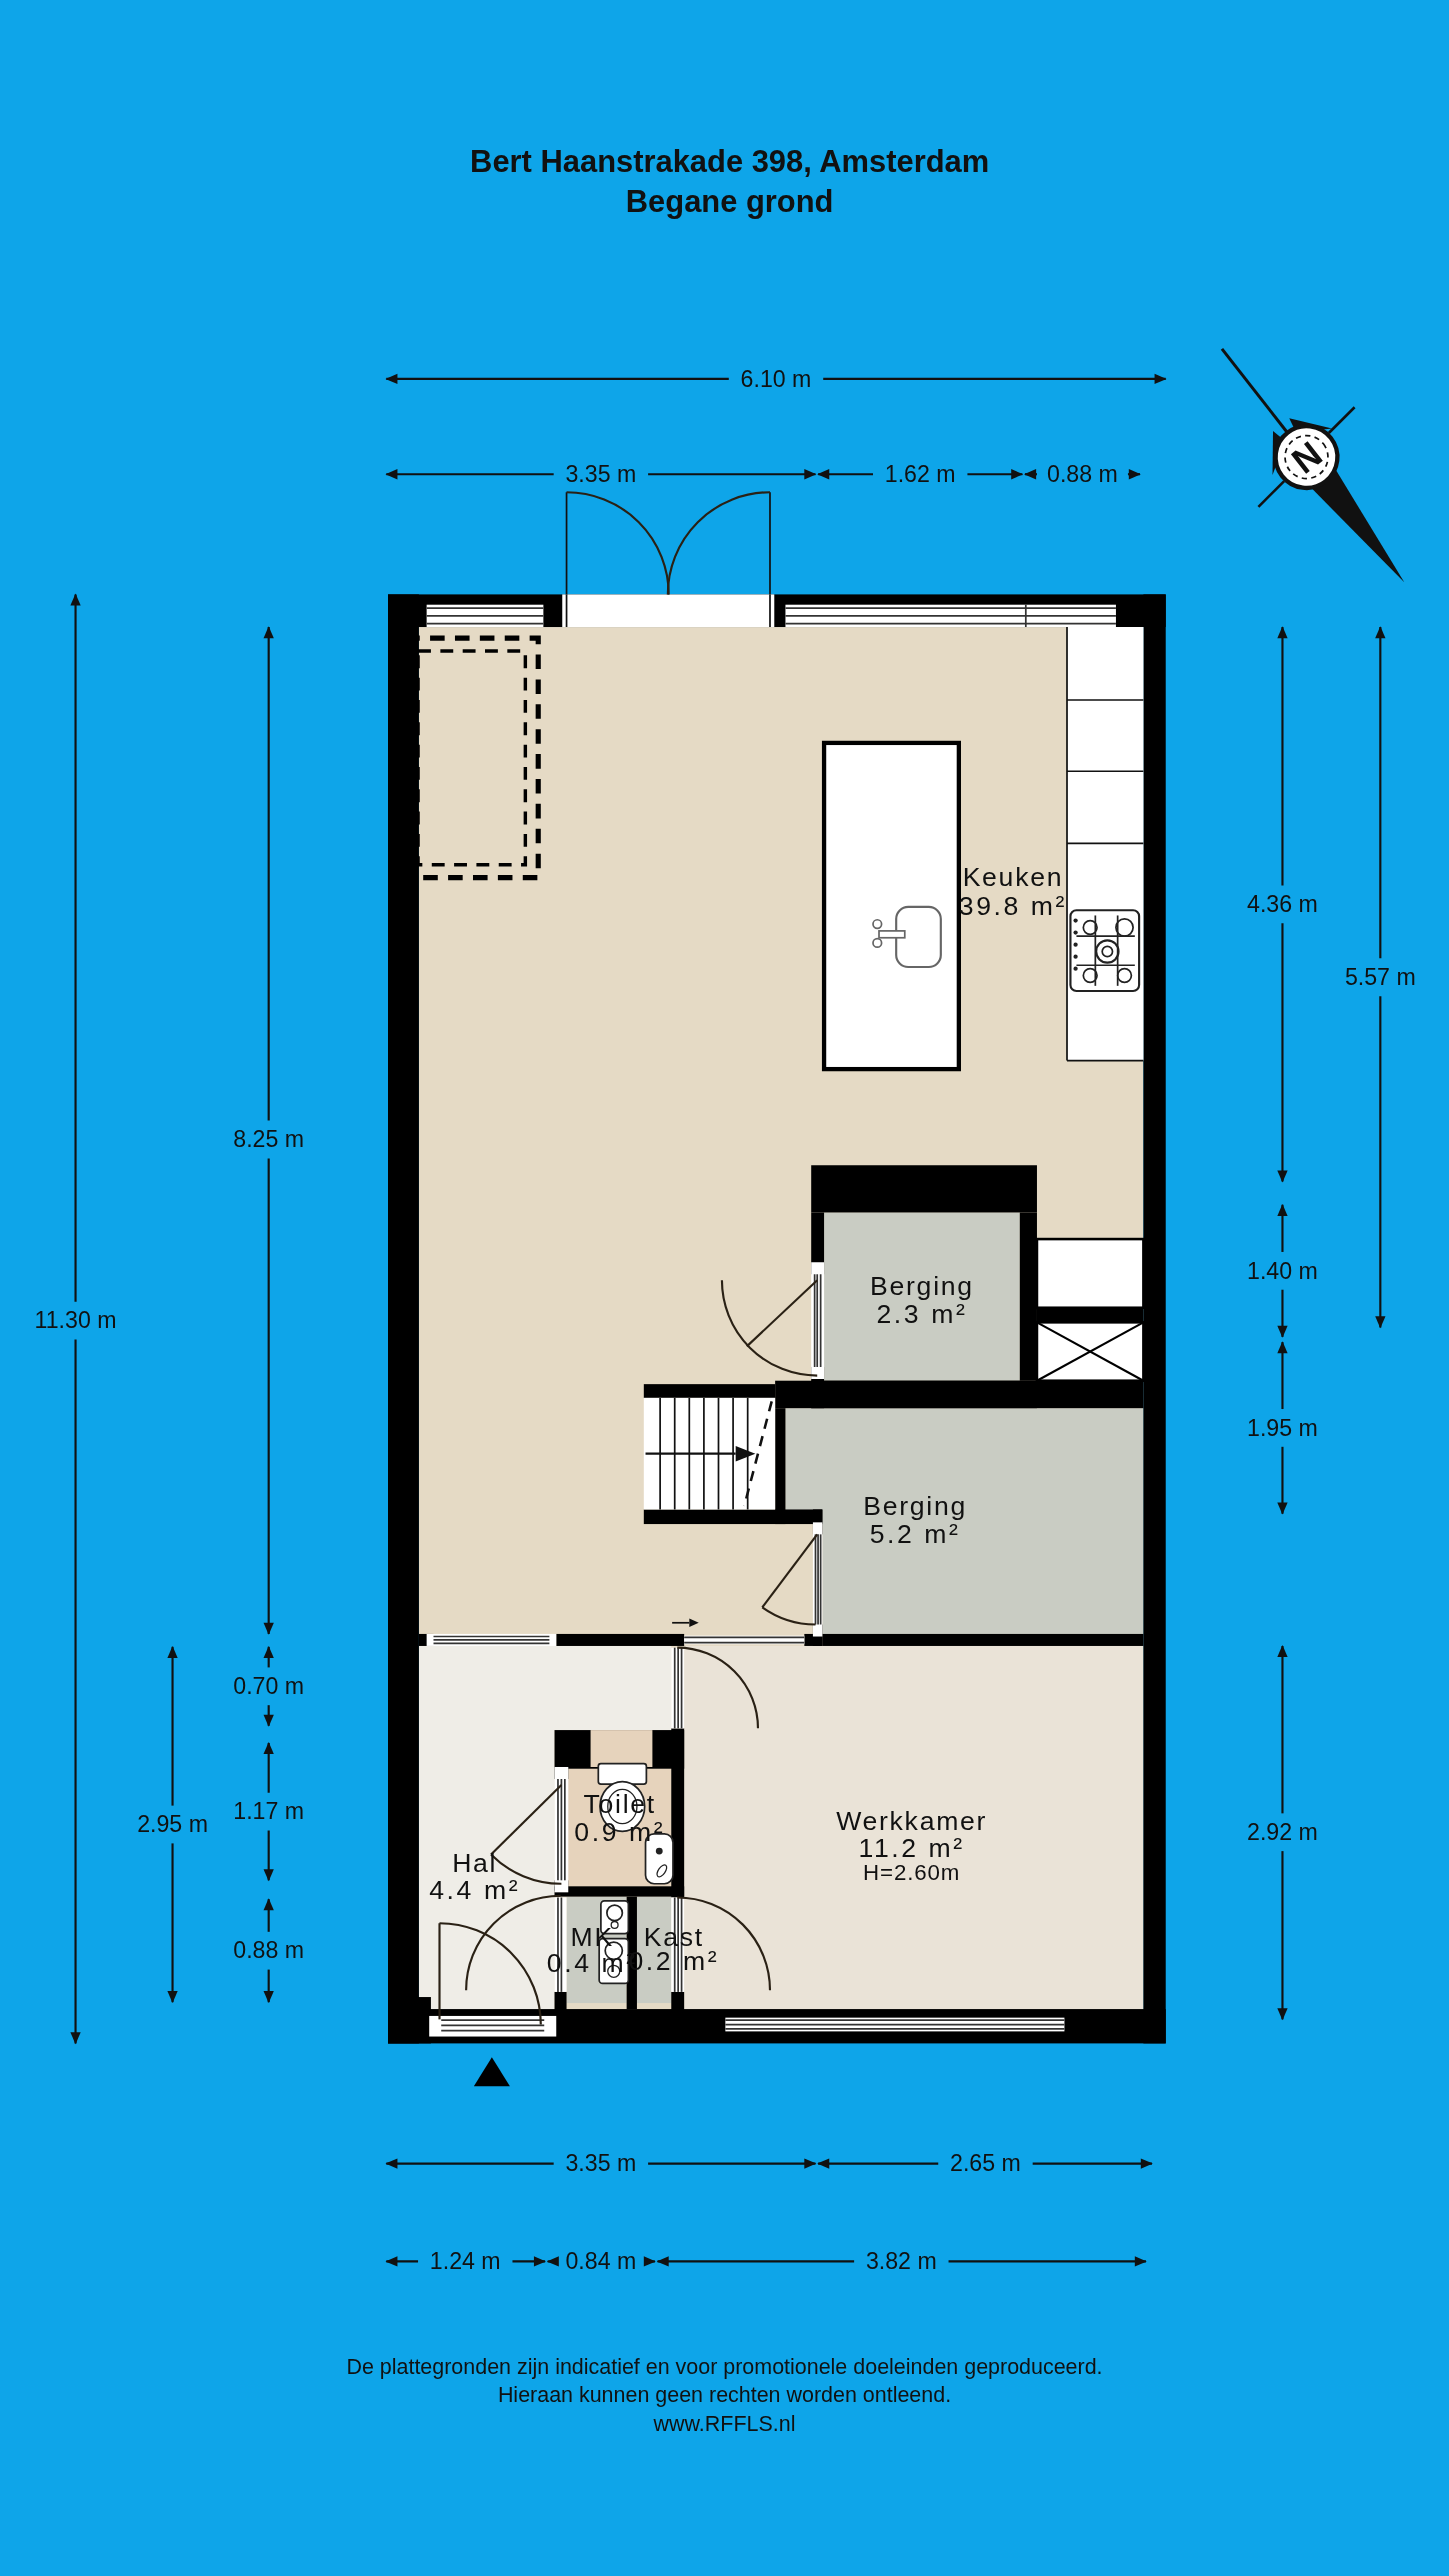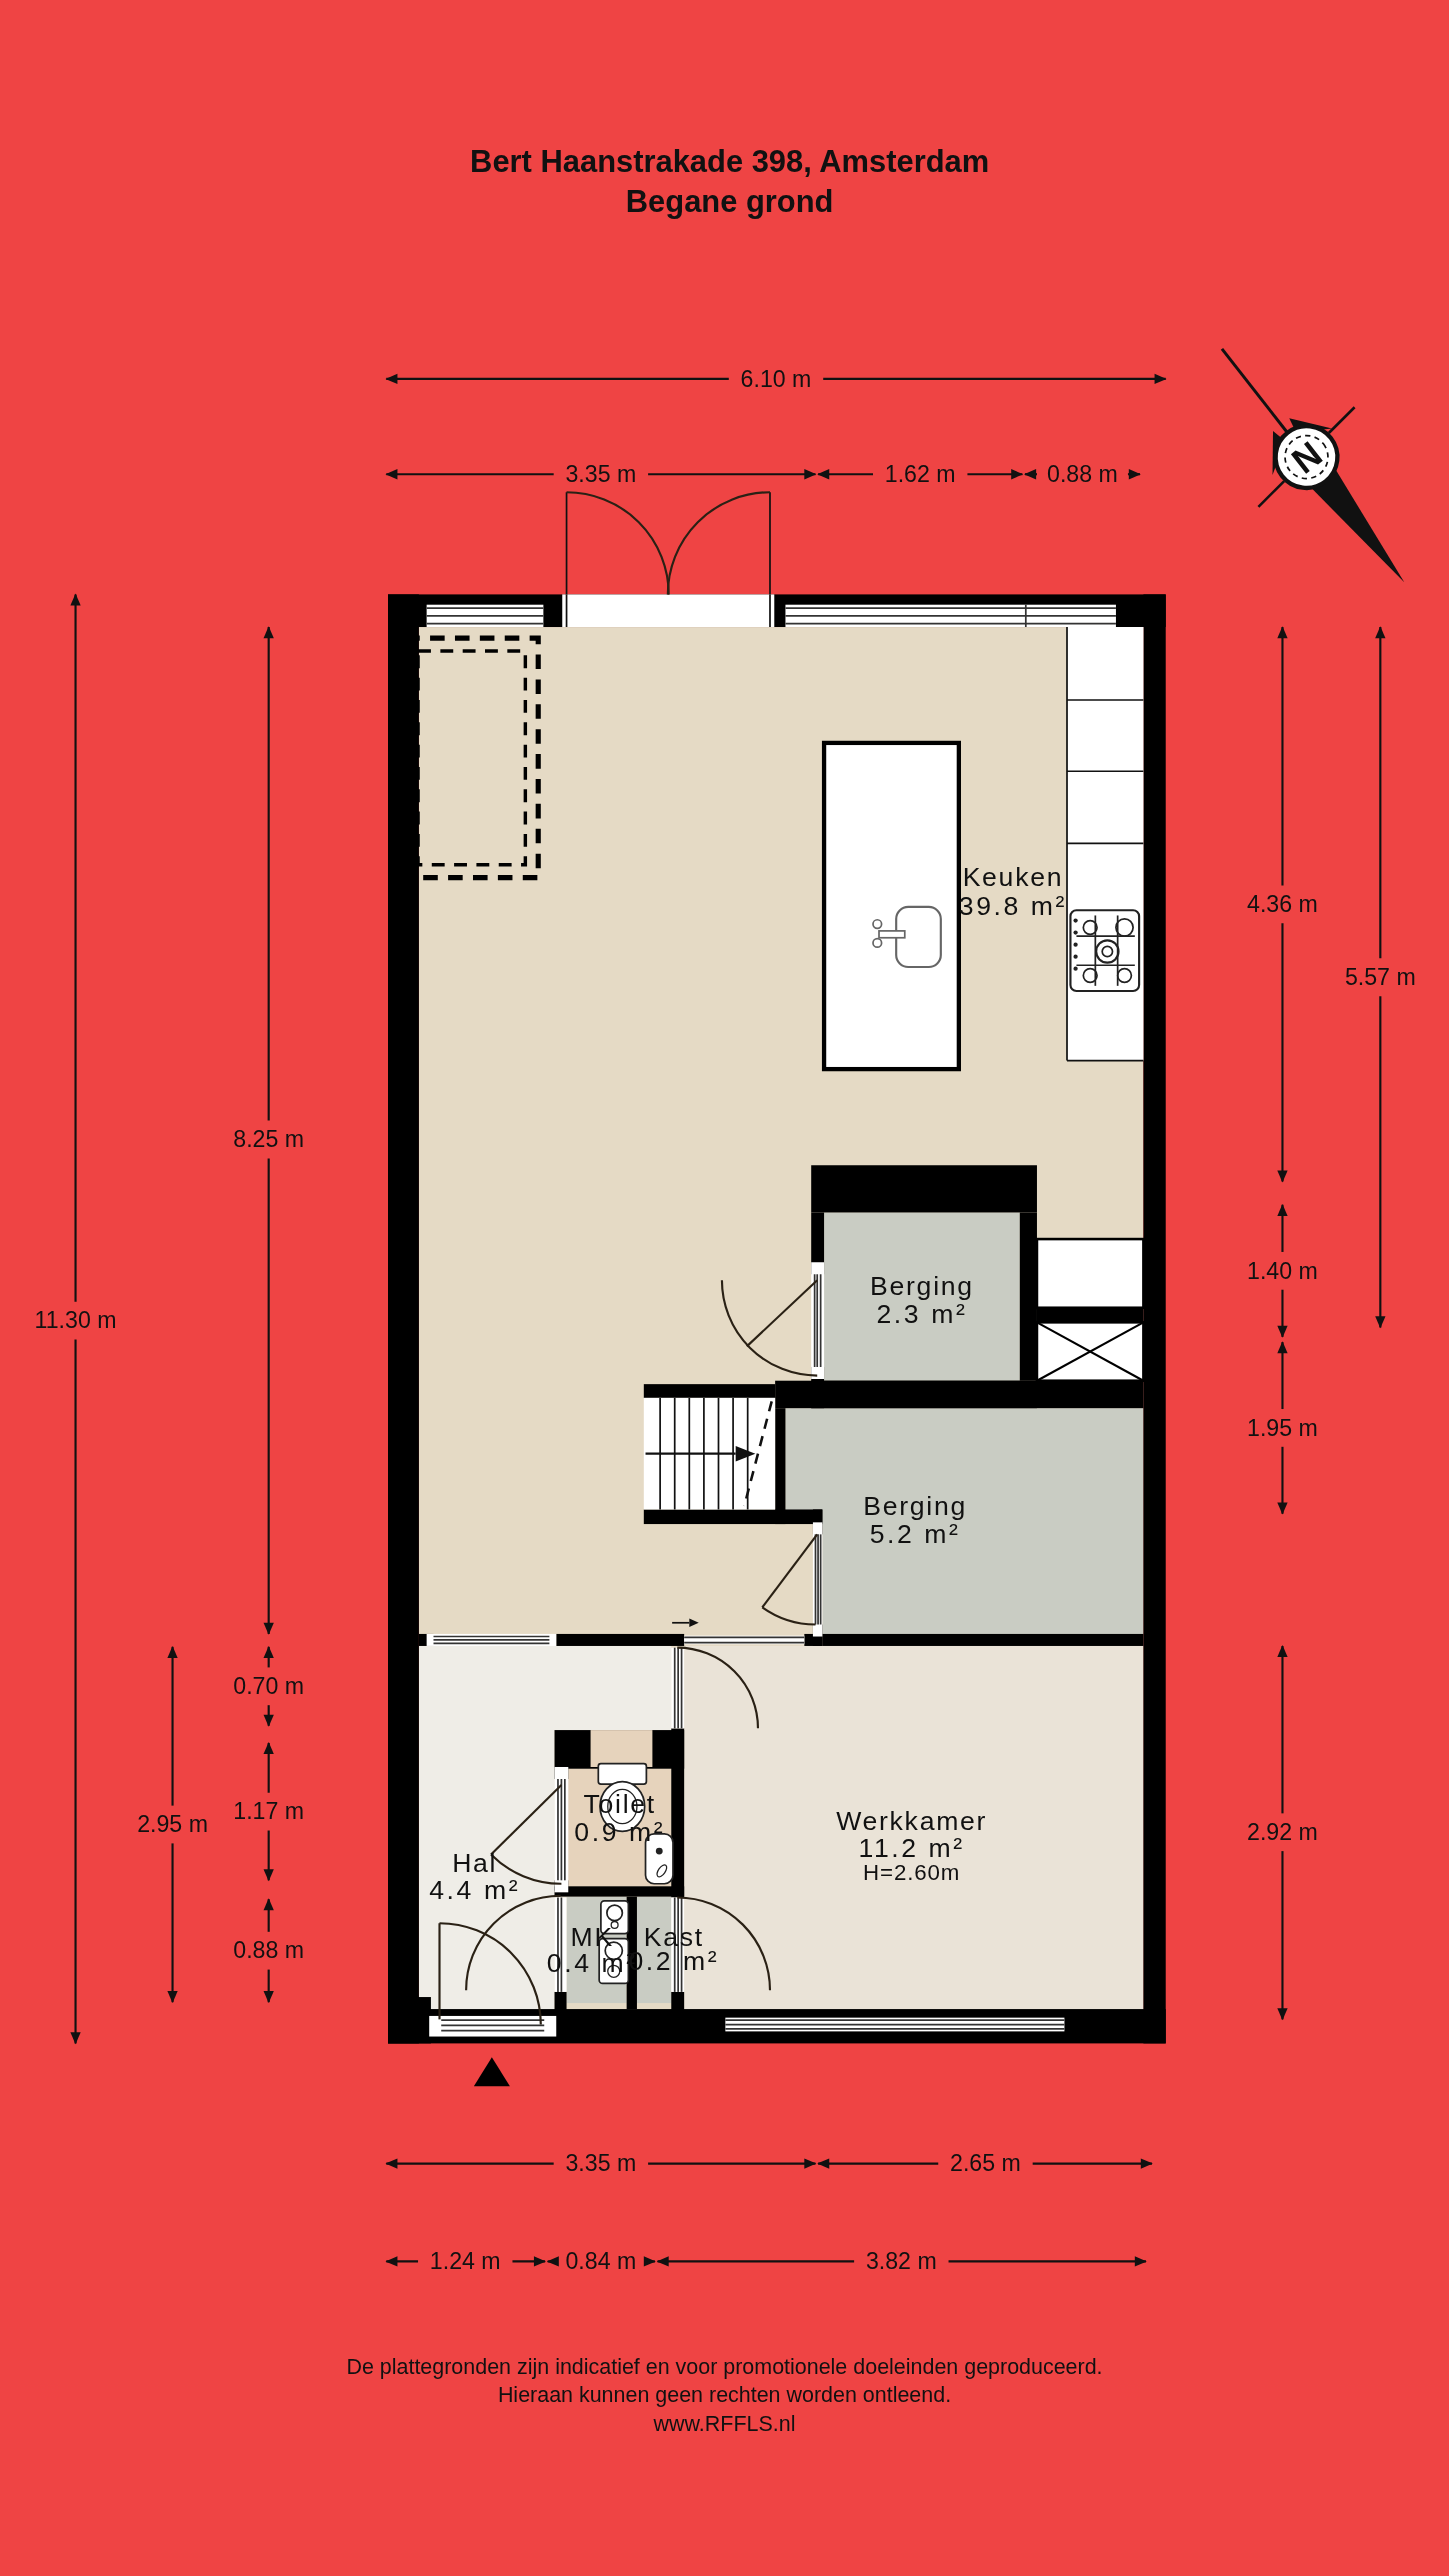--- a/index.html
+++ b/index.html
@@ -1,16 +1,16 @@
 <!DOCTYPE html>
 <html style="font-size:13.7px"><head>
 <meta charset="utf-8">
 <style>
   html,body{margin:0;padding:0;background:#ffffff;}
-  .page{position:relative;width:1449px;height:2576px;background:#ef4444;overflow:hidden;
+  .page{position:relative;width:1449px;height:2576px;background:#0ea5e9;overflow:hidden;
         font-family:"Liberation Sans", sans-serif;}
   svg{position:absolute;left:0;top:0;}
   text{fill:#111;}
   .title-line{font-size:36px;font-weight:bold;text-anchor:middle;}
   .dim-label{font-size:27px;text-anchor:middle;}
   .room-name{font-size:31px;letter-spacing:2px;text-anchor:middle;}
   .room-area{font-size:31px;letter-spacing:3px;text-anchor:middle;}
   .room-sub{font-size:26px;letter-spacing:1px;text-anchor:middle;}
   .footer-line{font-size:25px;text-anchor:middle;}
   .compass-n{font-size:42px;font-weight:bold;text-anchor:middle;}

